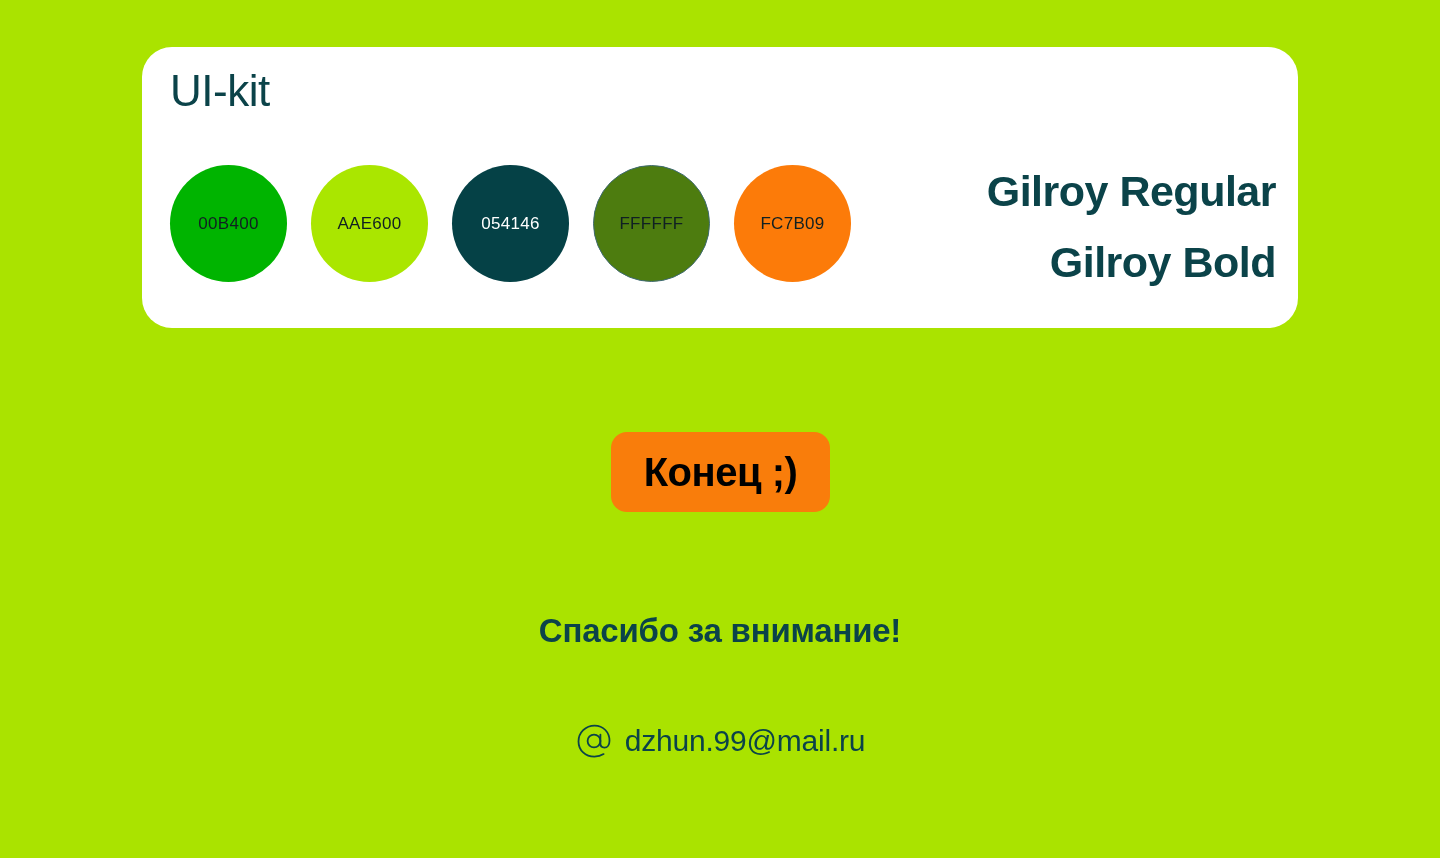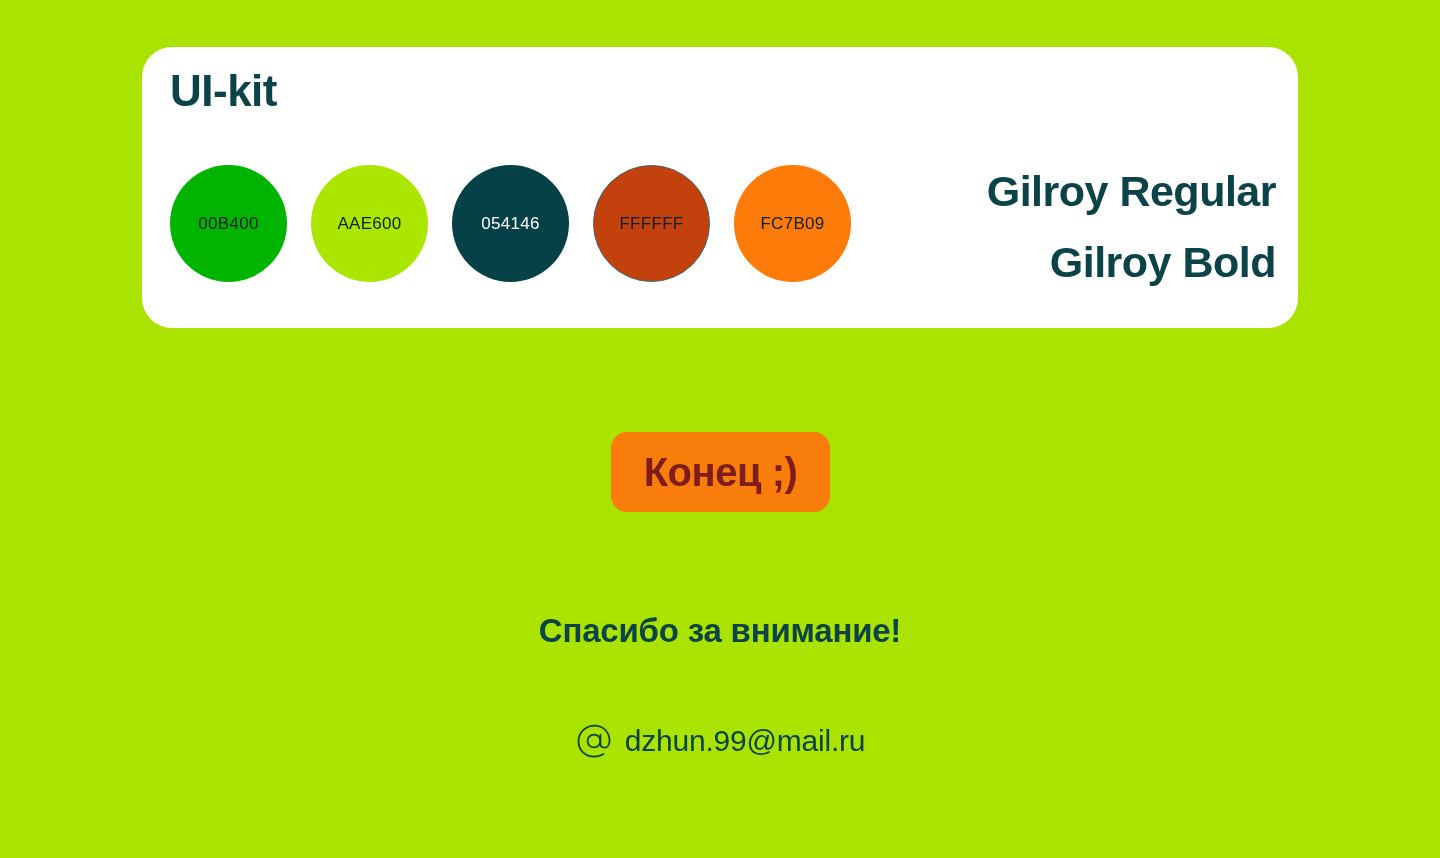--- a/index.html
+++ b/index.html
@@ -25,21 +25,21 @@
     background: #FFFFFF;
     border-radius: 30px;
     box-sizing: border-box;
   }
 
   .uikit-title {
     position: absolute;
     left: 28px;
     top: 22px;
     font-size: 44px;
-    font-weight: bold;
+    font-weight: normal;
     color: #0B4349;
     letter-spacing: -0.5px;
     line-height: 1;
     text-align: center;
   }
 
   .swatch-row {
     position: absolute;
     left: 28px;
     top: 118px;
@@ -168,38 +168,38 @@
     </div>
 
     <div class="swatch" id="sw1" style="background: rgb(170, 230, 0); color: rgb(16, 32, 34);">
       <span class="swatch-label">AAE600</span>
     </div>
 
     <div class="swatch" id="sw2" style="background: rgb(5, 65, 70); color: rgb(255, 255, 255);">
       <span class="swatch-label">054146</span>
     </div>
 
-    <div class="swatch" id="sw3" style="background: #c2410c; color: rgb(16, 32, 34); border: 1.5px solid rgb(62, 106, 112);">
+    <div class="swatch" id="sw3" style="background: #4d7c0f; color: rgb(16, 32, 34); border: 1.5px solid rgb(62, 106, 112);">
       <span class="swatch-label">FFFFFF</span>
     </div>
 
     <div class="swatch" id="sw4" style="background: rgb(252, 123, 9); color: rgb(16, 32, 34);">
       <span class="swatch-label">FC7B09</span>
     </div>
 
   </div>
 
   <div class="type-block" style="color: rgb(11, 67, 73);">
     <div class="type-regular">Gilroy Regular</div>
     <div class="type-bold">Gilroy Bold</div>
   </div>
 
 </div>
 
-<button class="end-button" style="background: rgb(249, 125, 11); color: #7f1d1d;">Конец ;)</button>
+<button class="end-button" style="background: rgb(249, 125, 11); color: #000000;">Конец ;)</button>
 
 <div class="thanks" style="color: rgb(11, 67, 73);">
   <div class="line1">Спасибо за внимание!</div>
 </div>
 
 <div class="contacts">
 
 
   <div class="contact-row">
     <span class="contact-icon">

